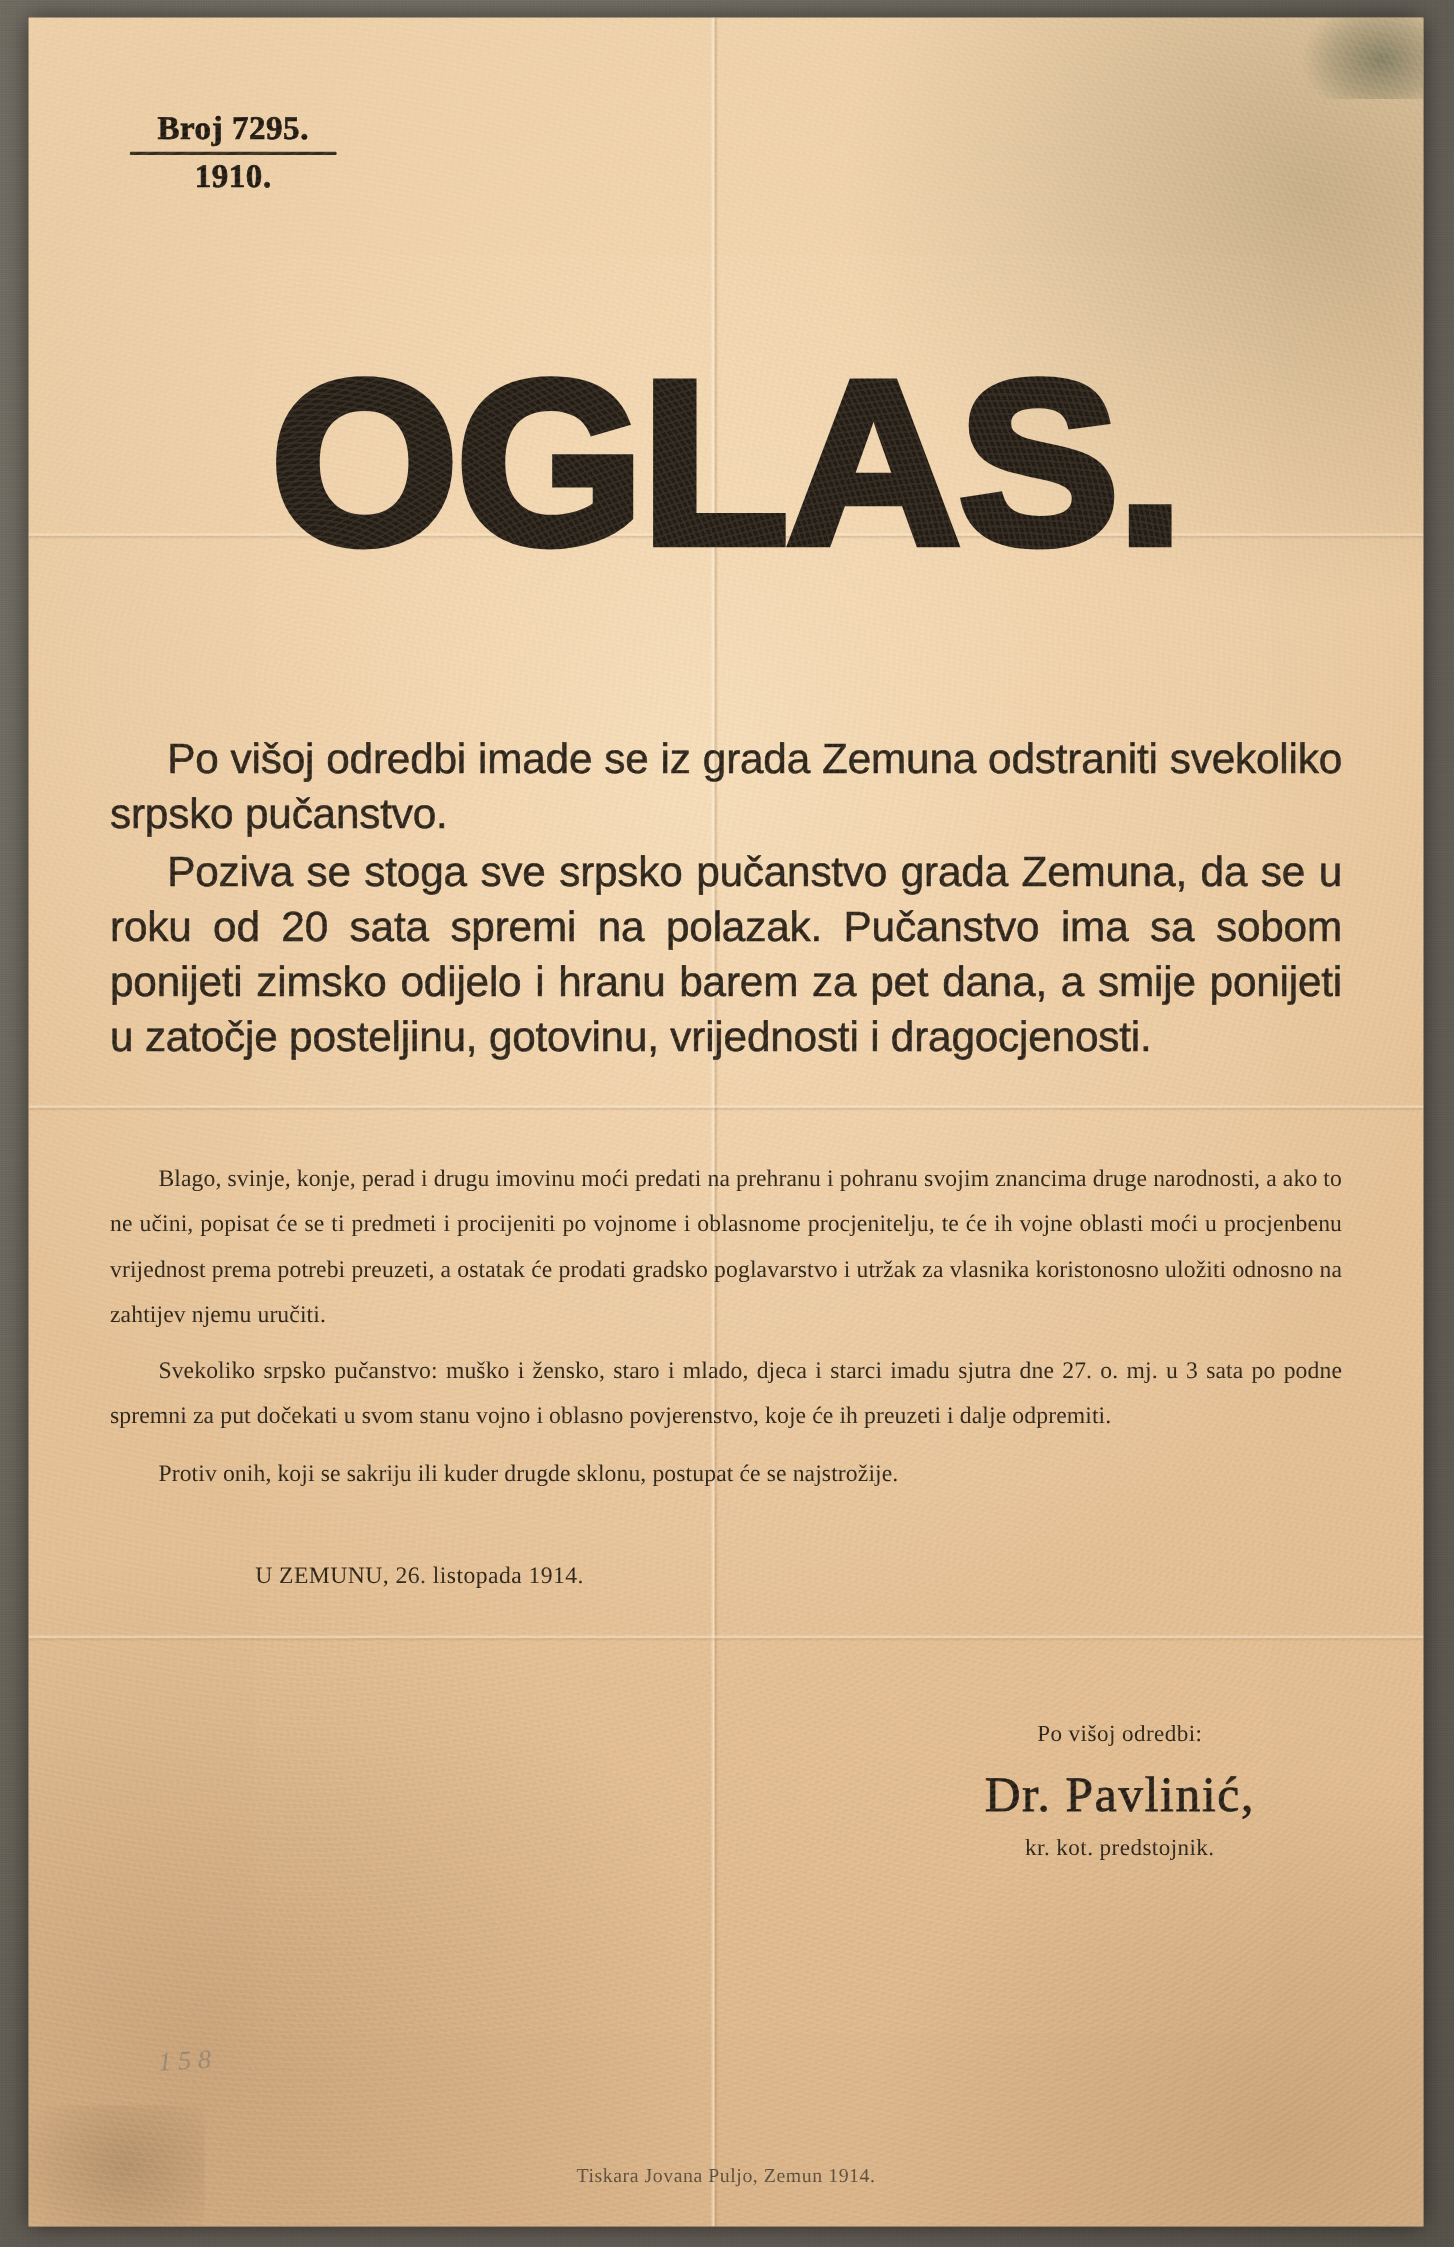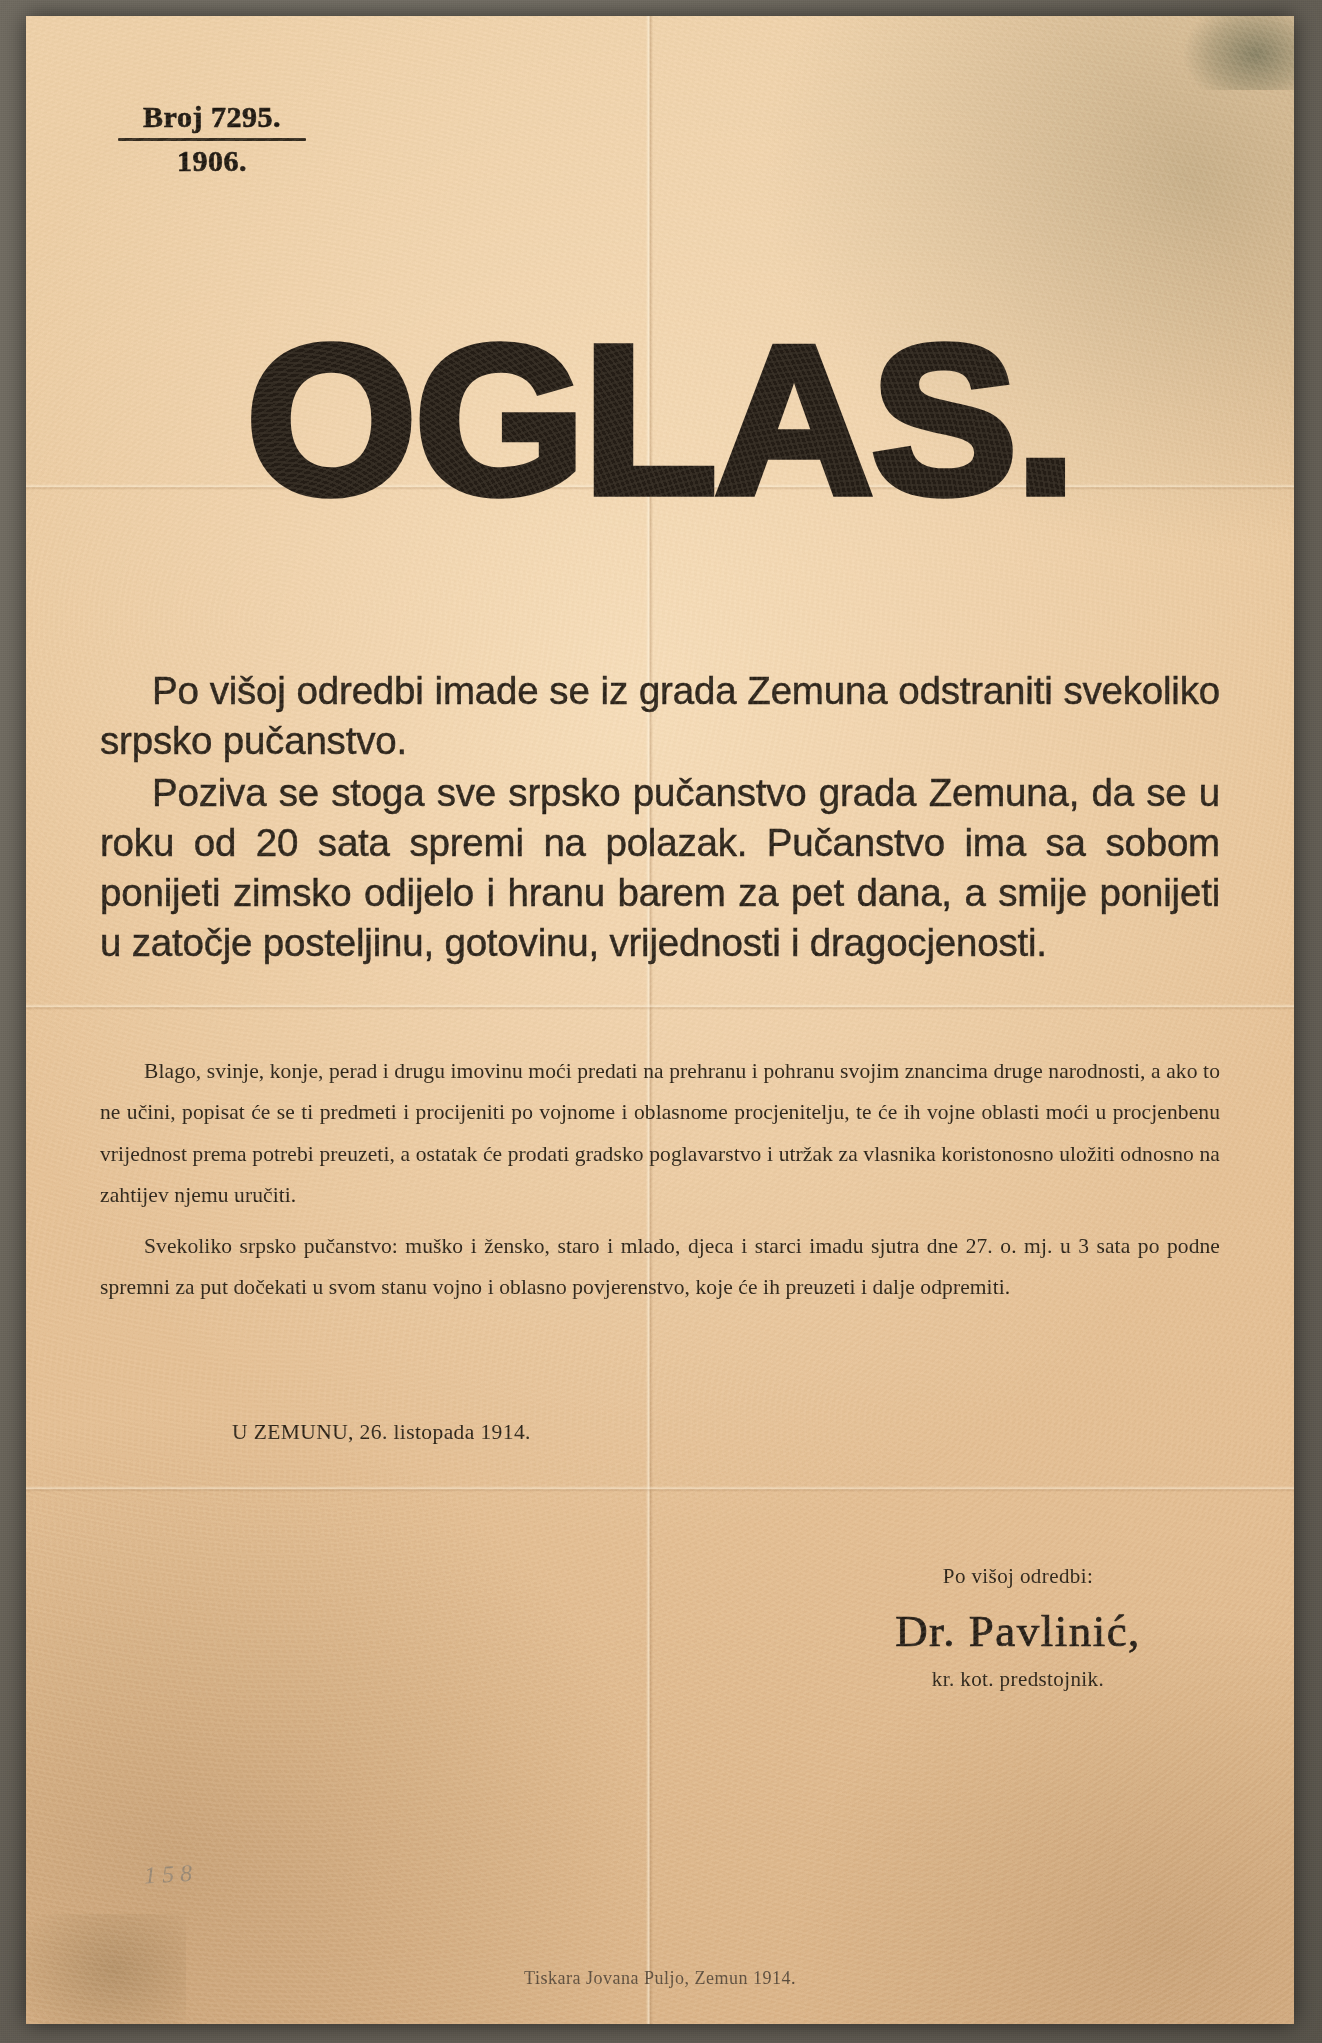--- a/index.html
+++ b/index.html
@@ -277,33 +277,34 @@
     <div class="crease-h" style="top:1470px;"></div>
 
     <div id="stain-tr"></div>
     <div id="stain-bl"></div>
 
     <div id="content">
 
       <div id="refblock">
         <div id="ref-number">Broj 7295.</div>
         <div id="ref-rule"></div>
-        <div id="ref-year">1906.</div>
+        <div id="ref-year">1910.</div>
       </div>
 
       <div id="headline">OGLAS.</div>
 
       <div id="proclamation">
         <p><span class="indent"></span><span>Po višoj odredbi imade se iz grada Zemuna odstraniti svekoliko srpsko pučanstvo.</span></p>
         <p><span class="indent"></span><span>Poziva se stoga sve srpsko pučanstvo grada Zemuna, da se u roku od 20 sata spremi na polazak. Pučanstvo ima sa sobom ponijeti zimsko odijelo i hranu barem za pet dana, a smije ponijeti u zatočje posteljinu, gotovinu, vrijednosti i dragocjenosti.</span></p>
       </div>
 
       <div id="fineprint">
         <p><span class="indent-sm"></span><span>Blago, svinje, konje, perad i drugu imovinu moći predati na prehranu i pohranu svojim znancima druge narodnosti, a ako to ne učini, popisat će se ti predmeti i procijeniti po vojnome i oblasnome procjenitelju, te će ih vojne oblasti moći u procjenbenu vrijednost prema potrebi preuzeti, a ostatak će prodati gradsko poglavarstvo i utržak za vlasnika koristonosno uložiti odnosno na zahtijev njemu uručiti.</span></p>
         <p><span class="indent-sm"></span><span>Svekoliko srpsko pučanstvo: muško i žensko, staro i mlado, djeca i starci imadu sjutra dne 27. o. mj. u 3 sata po podne spremni za put dočekati u svom stanu vojno i oblasno povjerenstvo, koje će ih preuzeti i dalje odpremiti.</span></p>
+        <p><span class="indent-sm"></span><span>Protiv onih, koji se sakriju ili kuder drugde sklonu, postupat će se najstrožije.</span></p>
       </div>
 
       <div id="placedate">U ZEMUNU, 26. listopada 1914.</div>
 
       <div id="signature">
         <div id="sig-byline">Po višoj odredbi:</div>
         <div id="sig-name">Dr. Pavlinić,</div>
         <div id="sig-title">kr. kot. predstojnik.</div>
       </div>
 

